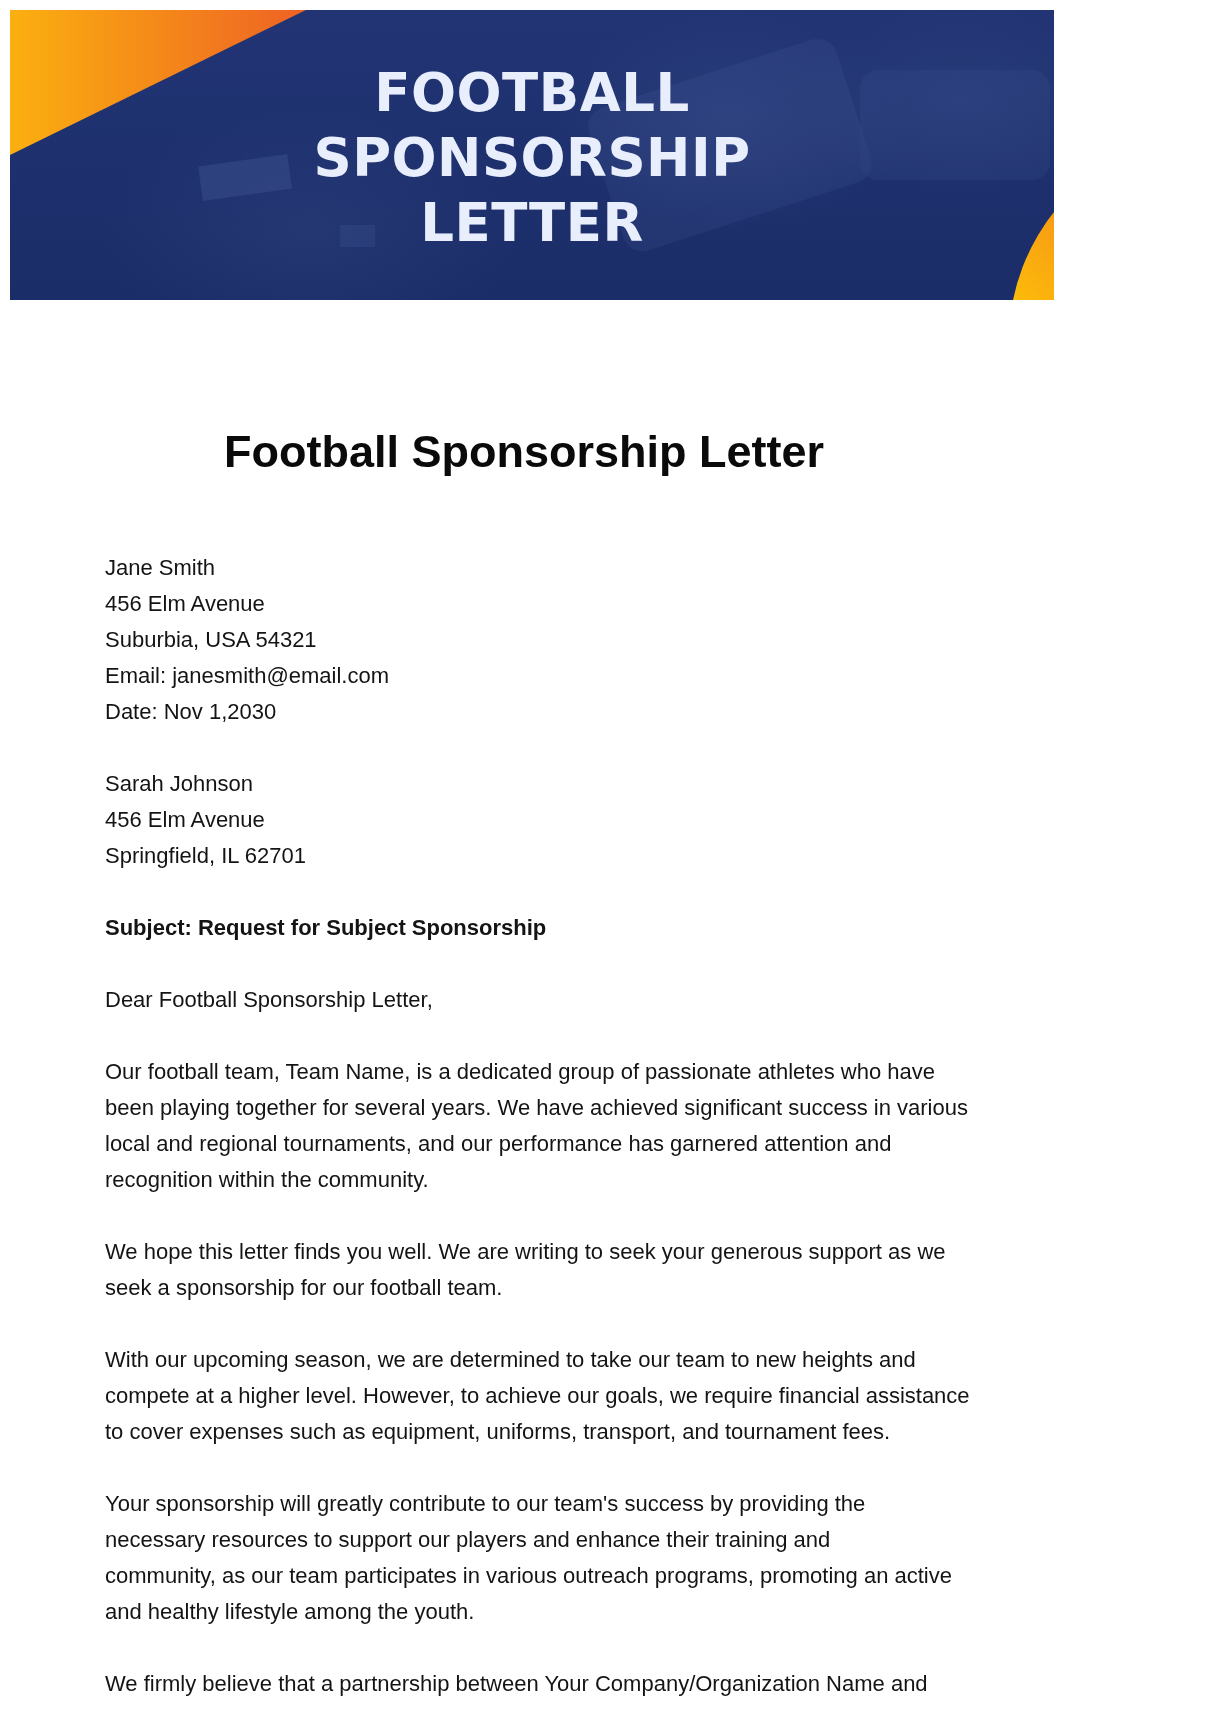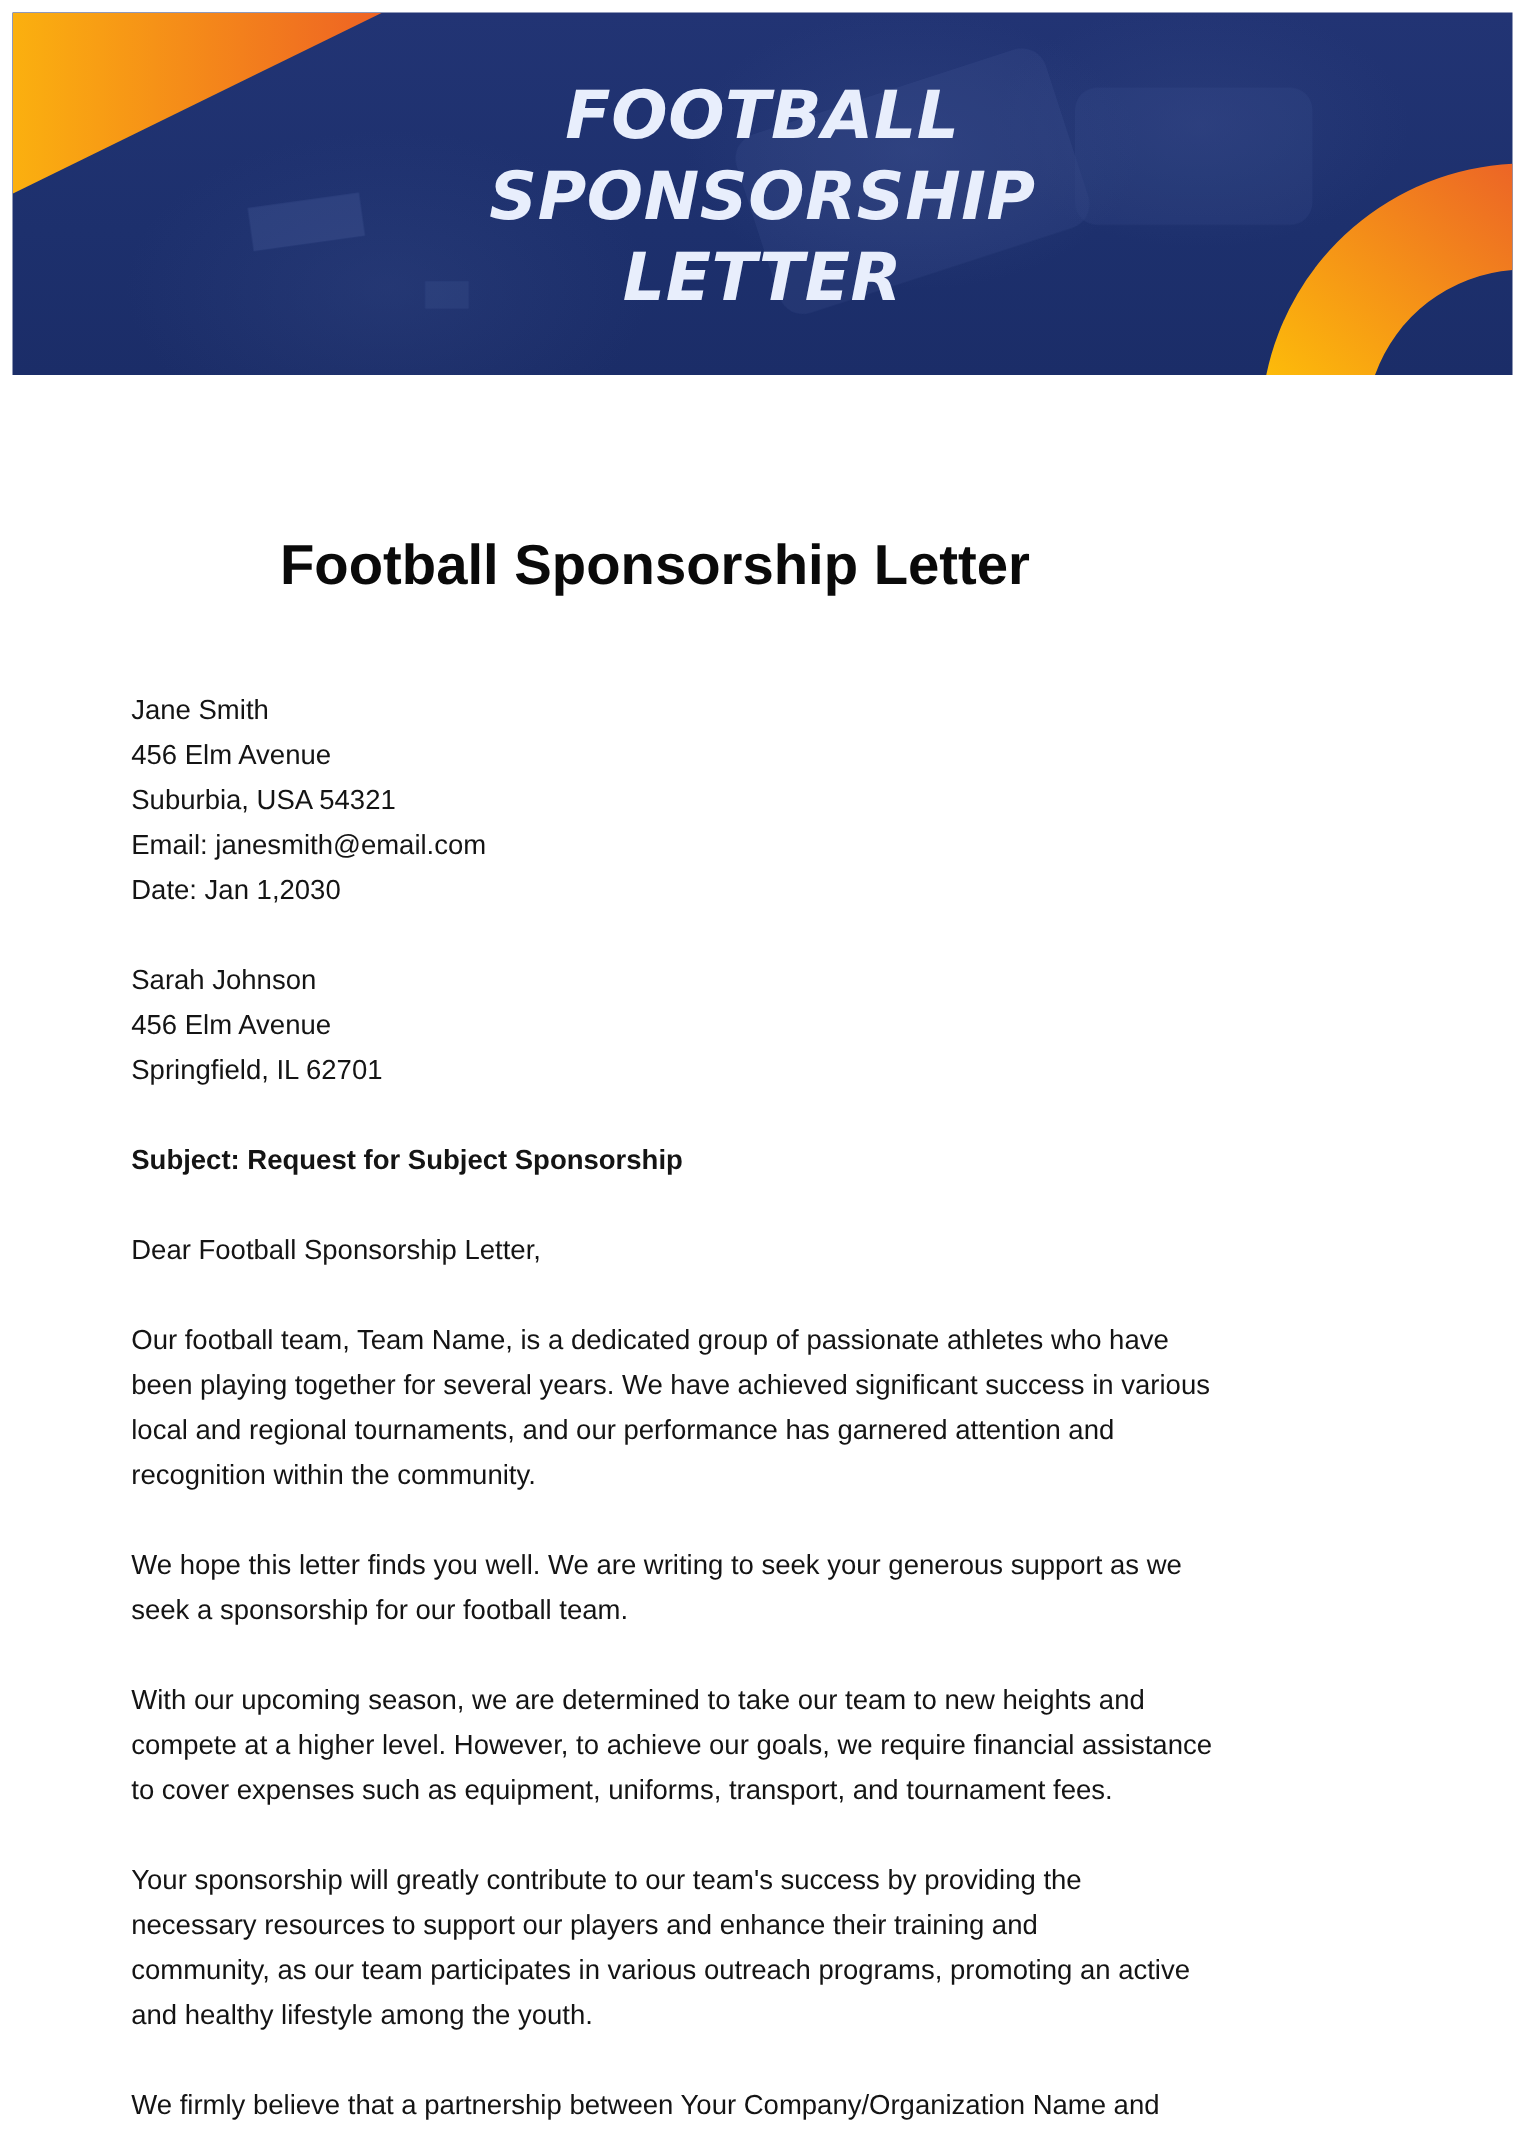--- a/index.html
+++ b/index.html
@@ -13,29 +13,28 @@
       position: relative;
       font-family: "Liberation Sans", "DejaVu Sans", sans-serif;
       color: #111111;
     }
 
     
     .banner {
       position: absolute;
       left: 10px;
       top: 10px;
-      width: 1200px;
+      width: 1044px;
       height: 290px;
       overflow: hidden;
       background:
         radial-gradient(ellipse 260px 160px at 720px 110px, rgba(60,80,140,0.35), transparent 70%),
         radial-gradient(ellipse 300px 180px at 300px 220px, rgba(55,75,135,0.30), transparent 70%),
         radial-gradient(ellipse 240px 140px at 950px 90px, rgba(60,80,140,0.28), transparent 70%),
         linear-gradient(180deg, #223474 0%, #1d306d 60%, #1b2d68 100%);
-      font-style: italic;
     }
     .banner svg.decor {
       position: absolute;
       left: 0;
       top: 0;
       width: 1200px;
       height: 290px;
     }
     .banner-title {
       position: absolute;
@@ -116,21 +115,21 @@
 
 <h1 class="doc-title">Football Sponsorship Letter</h1>
 
 <div class="letter">
 
   <div class="block">
     <span class="line">Jane Smith</span>
     <span class="line">456 Elm Avenue</span>
     <span class="line">Suburbia, USA 54321</span>
     <span class="line">Email: janesmith@email.com</span>
-    <span class="line">Date: Jan 1,2030</span>
+    <span class="line">Date: Nov 1,2030</span>
   </div>
 
   <div class="block">
     <span class="line">Sarah Johnson</span>
     <span class="line">456 Elm Avenue</span>
     <span class="line">Springfield, IL 62701</span>
   </div>
 
   <div class="block">
     <span class="line bold">Subject: Request for Subject Sponsorship</span>

